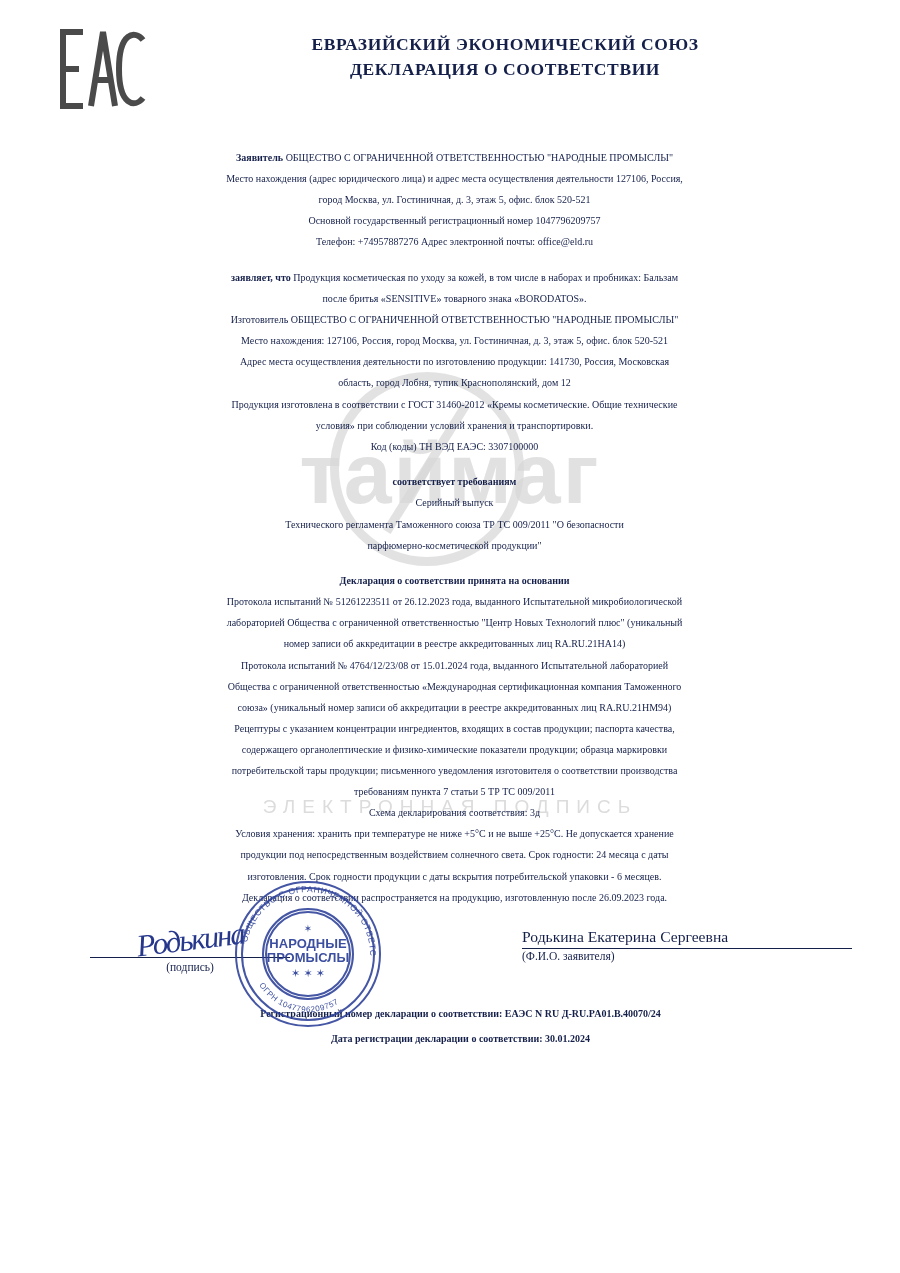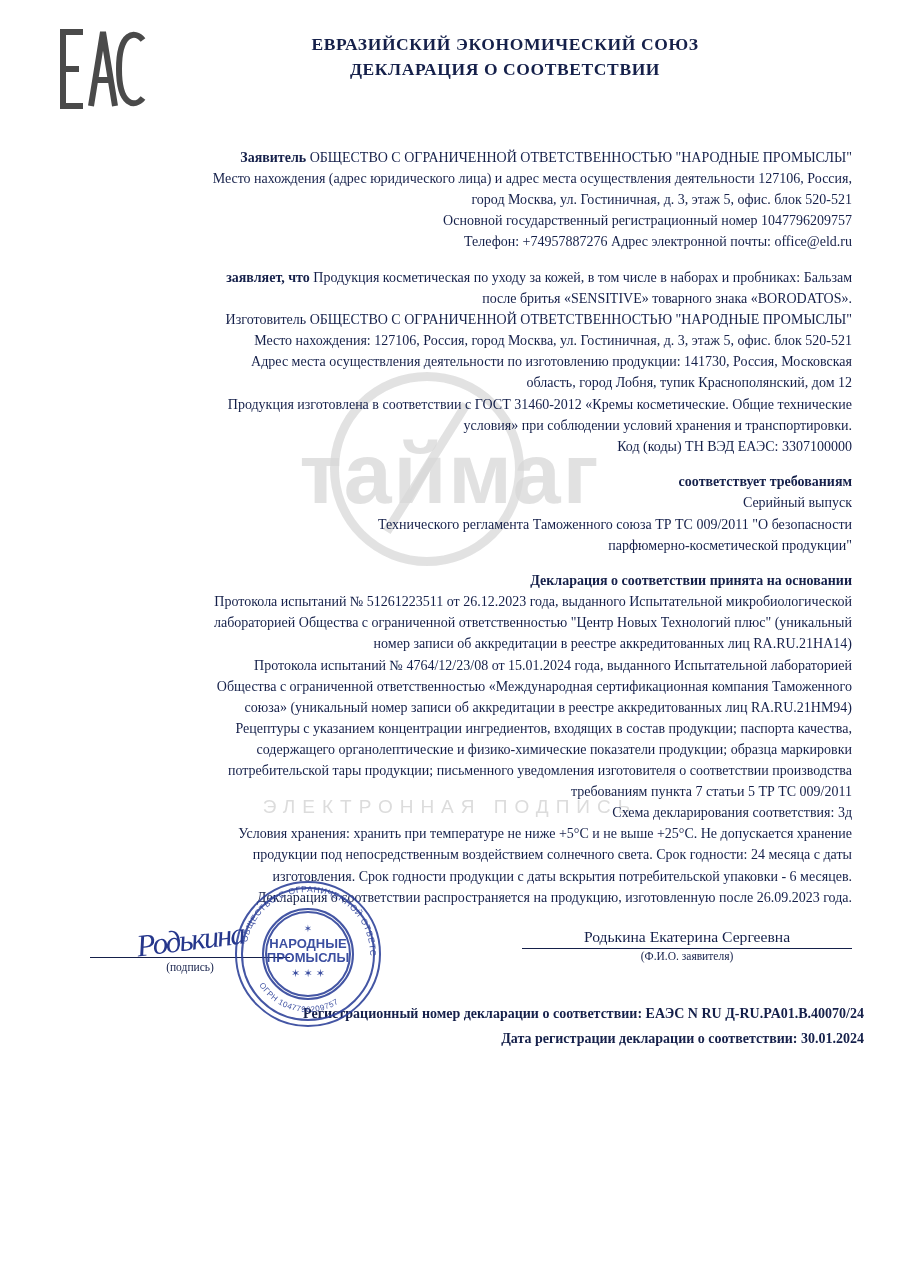--- a/index.html
+++ b/index.html
@@ -110,24 +110,24 @@
   }
 
   
   .doc-body {
     position: absolute;
     left: 57px;
     right: 48px;
     top: 148px;
   }
   .p {
-    font-size: 14px;
+    font-size: 10px;
     line-height: 20.6px;
     margin: 0 0 0.5px 0;
-    text-align: right;
+    text-align: center;
     color: #15204a;
   }
   .b { font-weight: bold; }
   .gap-sm { margin-top: 15px; }
   .gap-md { margin-top: 10px; }
 
   
   .sig-wrap {
     position: relative;
     margin-top: 12px;
@@ -158,21 +158,20 @@
   .sig-caption {
     font-size: 11.5px;
     color: #15204a;
     margin-top: 3px;
   }
   .sig-right {
     position: absolute;
     right: 0;
     top: 8px;
     width: 330px;
-    text-align: center;
   }
   .sig-name {
     font-size: 15.6px;
     color: #15204a;
   }
   .sig-rule-r {
     border-bottom: 1.3px solid #15204a;
     width: 330px;
     margin: 2px 0 0 0;
   }

